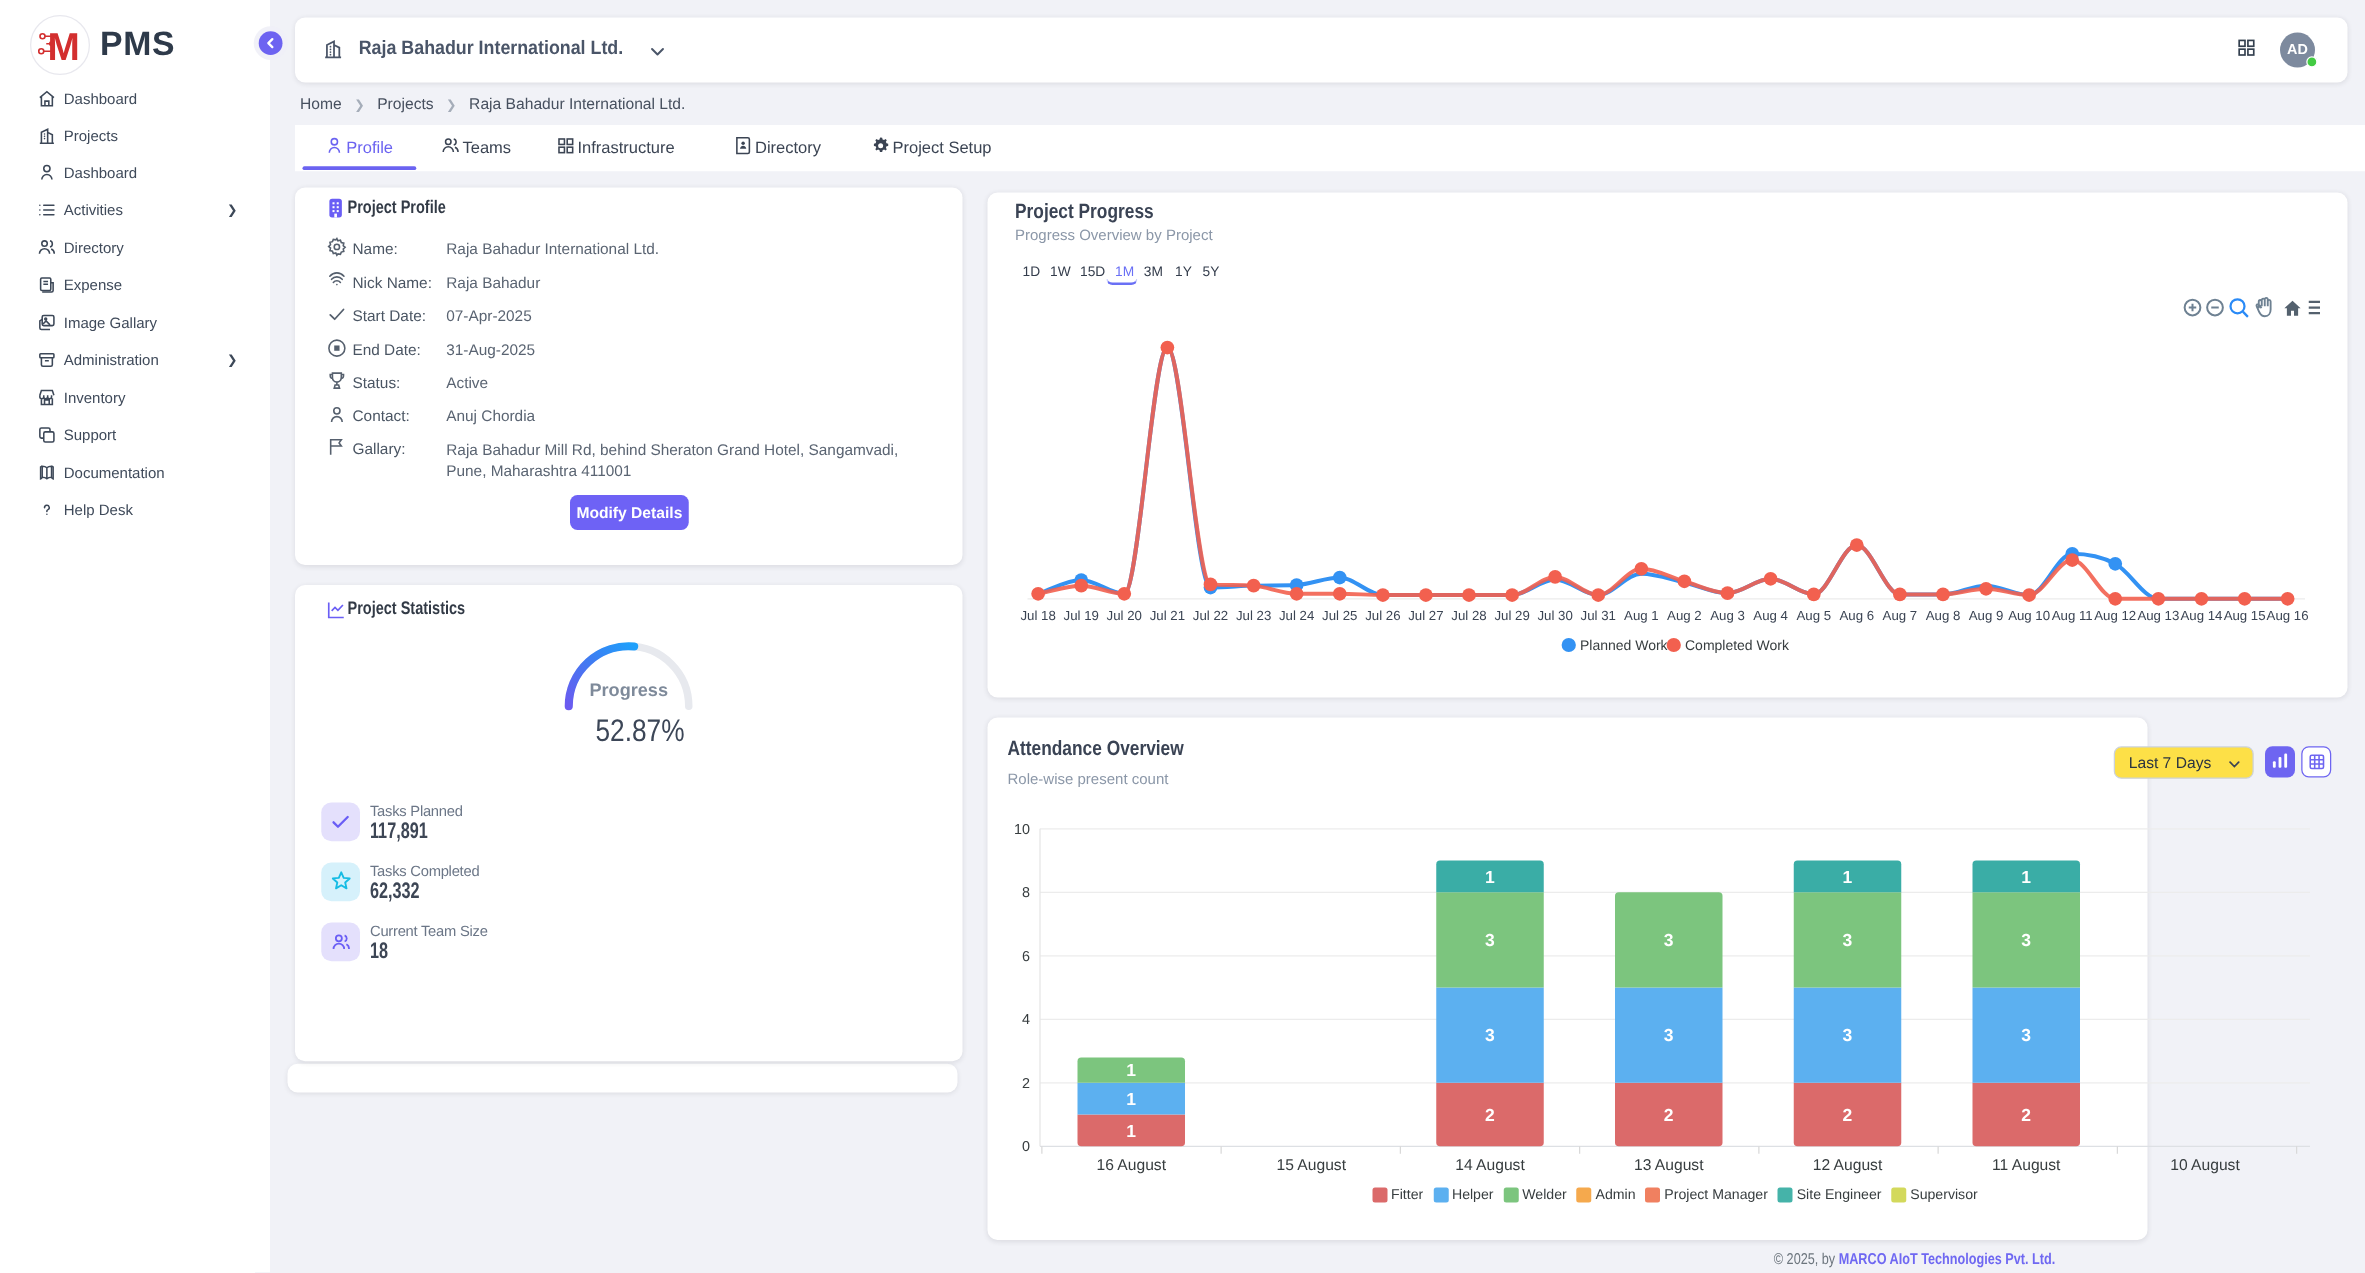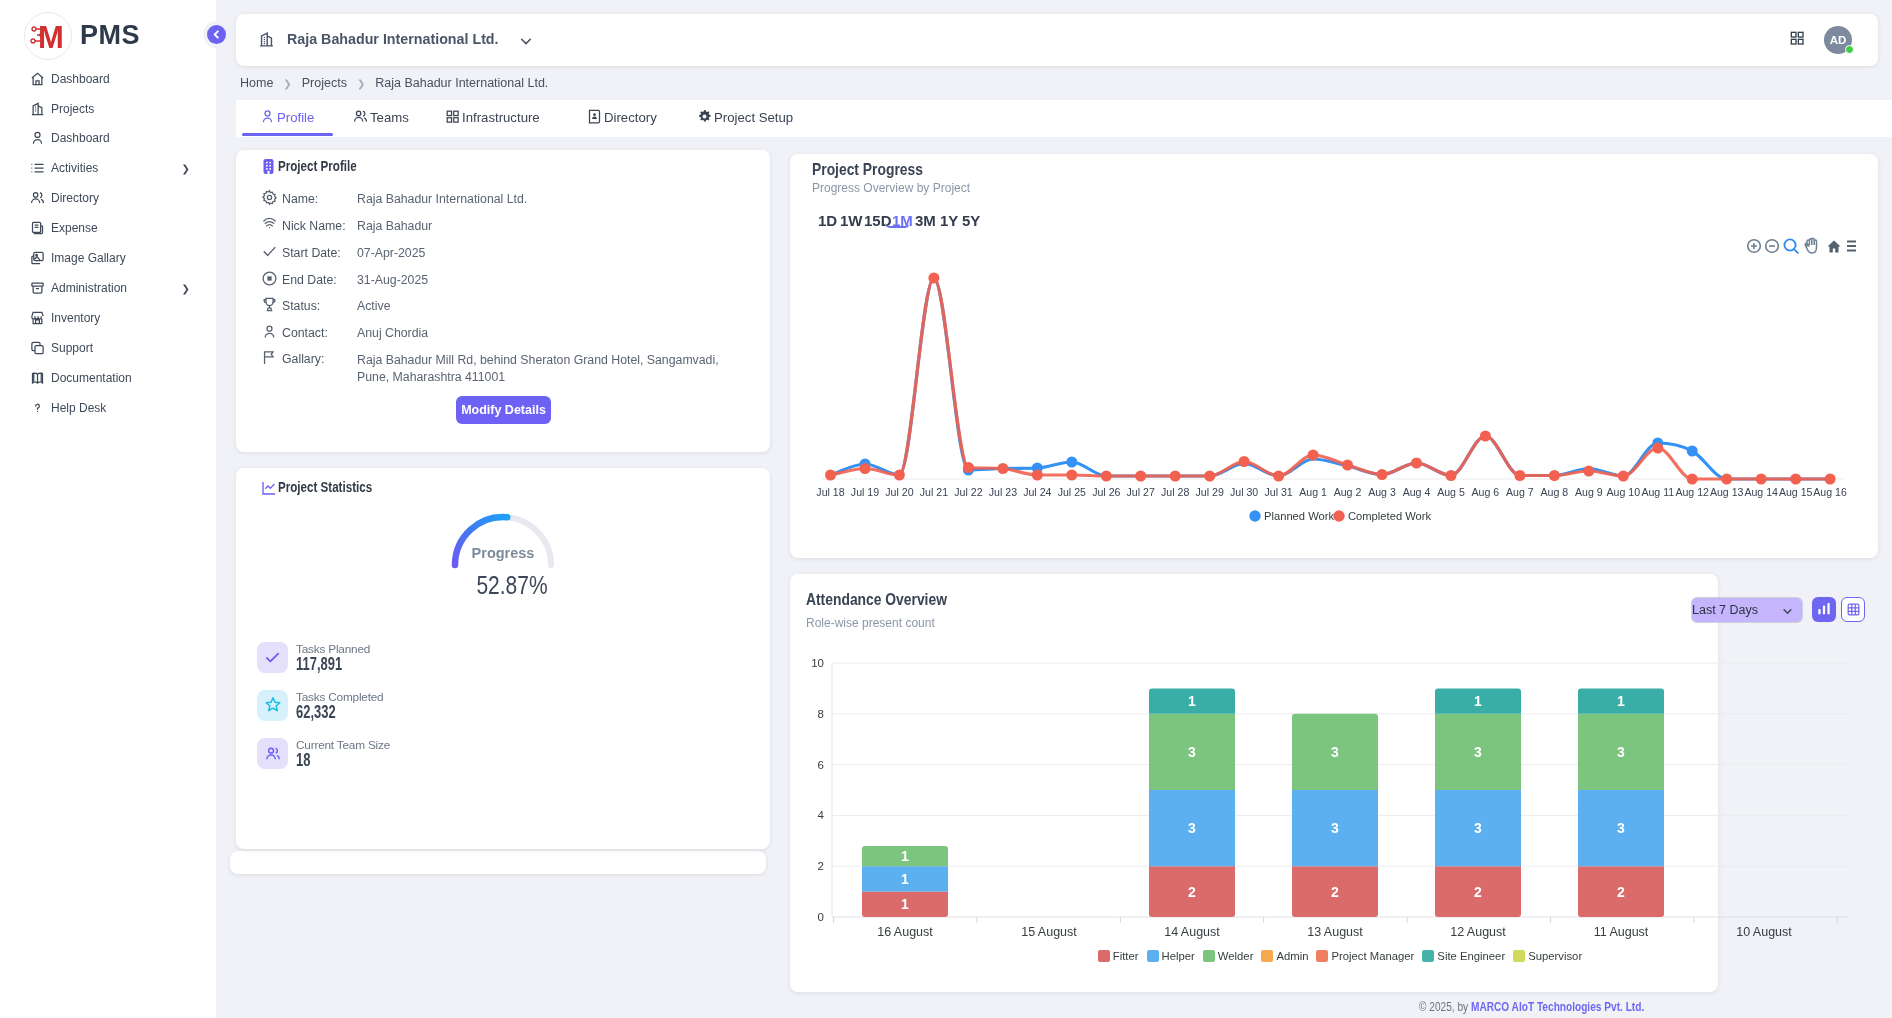--- a/index.html
+++ b/index.html
@@ -52,27 +52,27 @@
 #scard2 { left:230px; top:851px; width:536px; height:23px; border-radius:8px; }
 .statrow { position:absolute; left:21px; }
 .statbox { position:absolute; width:31px; height:31px; border-radius:8px; }
 .statlbl { position:absolute; left:39px; top:0px; font-size:11.8px; letter-spacing:-.2px; font-weight:400; color:#6b7687; white-space:nowrap; }
 .statval { position:absolute; left:39px; top:14px; font-size:18px; line-height:17px; font-weight:700; color:#3d4655; transform:scaleX(.72); transform-origin:0 0; }
 
 
 #gcard { left:790px; top:154px; width:1088px; height:404px; }
 .ctitle { position:absolute; font-size:16.5px; font-weight:700; color:#3a4354; transform:scaleX(.84); transform-origin:0 50%; white-space:nowrap; }
 .csub { position:absolute; font-size:12px; color:#8b97a8; }
-.rng { position:absolute; top:58px; font-size:15px; font-weight:700; color:#343d4c; }
+.rng { position:absolute; top:58px; font-size:11px; font-weight:400; color:#343d4c; }
 .rng.sel { color:#6a70f5; }
 #rng-underline { position:absolute; left:95px; top:69px; width:25px; height:5px; border:1px solid #c5c9fb; border-top:none; border-bottom:2px solid #6a70f5; border-radius:0 0 6px 6px; }
 
 
 #acard { left:790px; top:574px; width:928px; height:418px; }
-#sel7 { position:absolute; left:901px; top:23px; width:112px; height:26px; border:1px solid #ccd2da; border-radius:6px; font-size:12.5px; color:#2b3440; line-height:24px; background:#c4b5fd; }
+#sel7 { position:absolute; left:901px; top:23px; width:112px; height:26px; border:1px solid #ccd2da; border-radius:6px; font-size:12.5px; color:#2b3440; line-height:24px; padding-left:11px; background:#fde047; }
 .abtn { position:absolute; top:23px; width:24px; height:25px; border-radius:6px; }
 #abtn1 { left:1022px; background:#6e65f1; }
 #abtn2 { left:1051px; background:#fff; border:1px solid #6e65f1; }
 
 #footer { position:absolute; top:1000px; left:1419px; font-size:12.5px; color:#6c757d; transform:scaleX(.81); transform-origin:0 50%; }
 #footer b { color:#6f68f2; font-weight:700; }
 </style>
 </head>
 <body>
 

